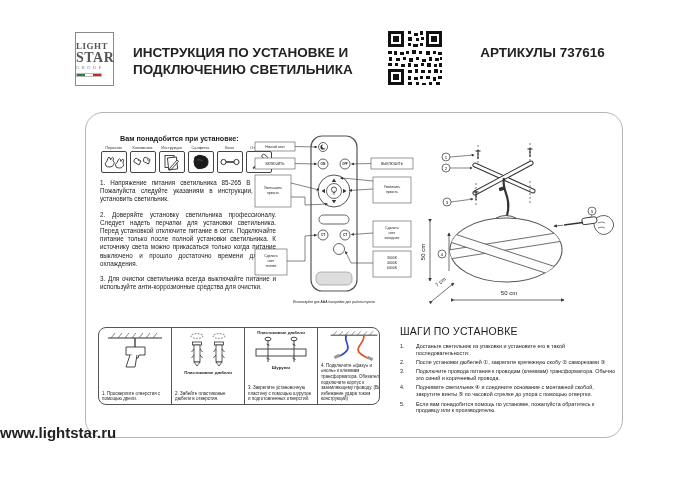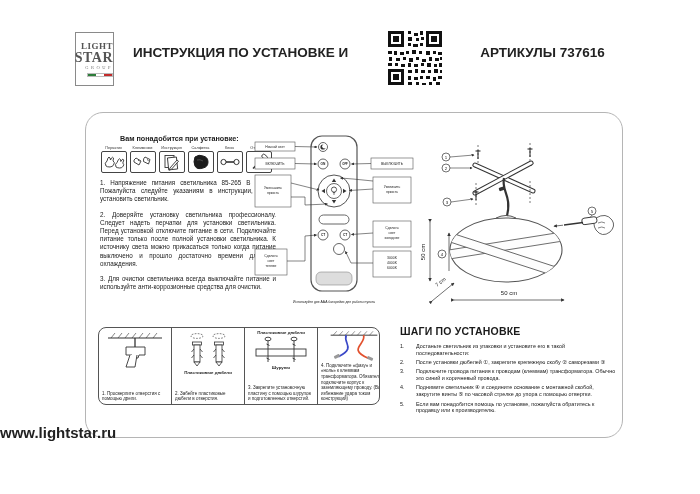--- a/index.html
+++ b/index.html
@@ -6,21 +6,21 @@
   html,body { background:#fff; }
   #page {
     position: relative; width: 700px; height: 494px;
     background: #fff; overflow: hidden;
     font-family: "Liberation Sans", sans-serif; color:#1a1a1a;
   }
   
   .logo-box {
     position:absolute; left:75px; top:32px; width:39px; height:54px;
     border:1px solid #8a8a8a; display:flex; flex-direction:column;
-    align-items:flex-end; justify-content:center; gap:1px;
+    align-items:flex-start; justify-content:center; gap:1px;
     font-family:"Liberation Serif", serif; color:#555;
   }
   .logo-l1 { font-size:9px; font-weight:bold; letter-spacing:.5px; }
   .logo-l2 { font-size:14px; font-weight:bold; letter-spacing:.5px; line-height:11px; }
   .logo-l3 { font-size:4.5px; letter-spacing:2.5px; color:#777; margin-top:1px;}
   .logo-flag { width:26px; height:4px; display:flex; margin-top:2px; border:0.5px solid #bbb;}
   .logo-flag i { flex:1; }
   .title-block { position:absolute; left:133px; top:44px; width:240px;
     font-weight:bold; font-size:13.5px; line-height:17px; color:#222; }
   .qr { position:absolute; left:386px; top:29px; }
@@ -46,21 +46,21 @@
   
   .mount-strip { position:absolute; left:98px; top:327px; width:282px; height:78px;
     border:1px solid #555; border-radius:8px; display:flex; overflow:hidden; background:#fff;}
   .mount-cell { flex:1; border-right:1px solid #555; padding:2px 3px; display:flex;
     flex-direction:column; align-items:center; }
   .mount-cell:last-child { border-right:none; }
   .cell-label { font-size:4.4px; font-weight:bold; color:#222; text-align:center; line-height:5px;}
   .cell-text { font-size:4.5px; line-height:5.6px; color:#222; width:100%; margin-top:auto; }
   
   .steps-block { position:absolute; left:400px; top:325px; width:216px; }
-  .steps-heading { font-size:10.5px; font-weight:bold; letter-spacing:.2px; margin-bottom:6px; }
+  .steps-heading { font-size:10.5px; font-weight:normal; letter-spacing:.2px; margin-bottom:6px; }
   .step-row { display:flex; margin-bottom:2.5px; }
   .step-n { width:16px; flex:0 0 16px; font-size:5.4px; line-height:6.8px; }
   .step-t { flex:1; font-size:5.4px; line-height:6.8px; }
   
   .footer-url { position:absolute; left:0; top:424px; width:556px; 
     font-size:15px; font-weight:bold; color:#222; }
 </style>
 </head>
 <body>
 
@@ -72,20 +72,21 @@
     <span class="logo-l3">GROUP</span>
     <span class="logo-flag">
       <i style="background:#2e7d3a"></i>
         <i style="background:#ffffff"></i>
         <i style="background:#c22b2b"></i>
     </span>
   </div>
 
   <div class="title-block">
     <div>ИНСТРУКЦИЯ ПО УСТАНОВКЕ И</div>
+    <div>ПОДКЛЮЧЕНИЮ СВЕТИЛЬНИКА</div>
   </div>
 
   <svg class="qr" width="58" height="58" viewBox="0 0 58 58">
     <rect width="58" height="58" fill="#fff"></rect>
     <g fill="#111">
       <rect x="2" y="2" width="16" height="16"></rect>
         <rect x="5" y="5" width="10" height="10" fill="#fff"></rect>
         <rect x="7" y="7" width="6" height="6"></rect>
       <rect x="40" y="2" width="16" height="16"></rect>
         <rect x="43" y="5" width="10" height="10" fill="#fff"></rect>

